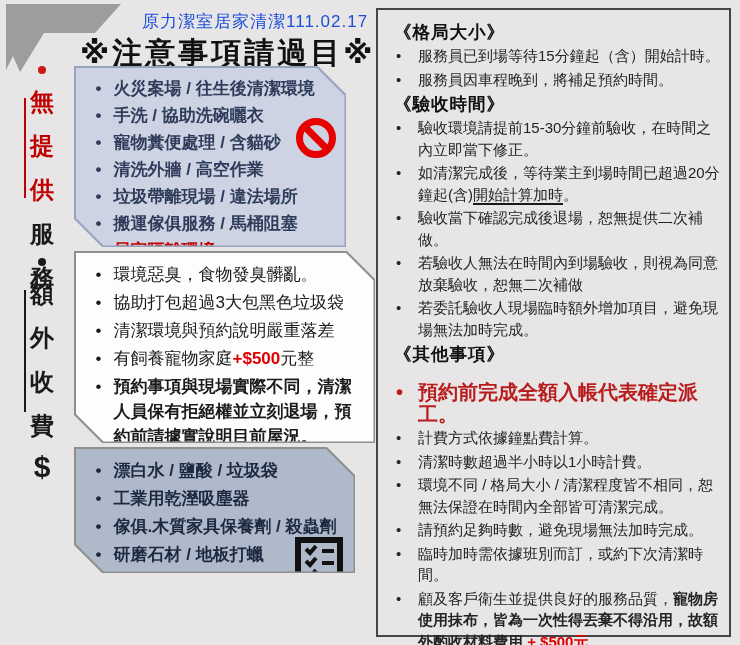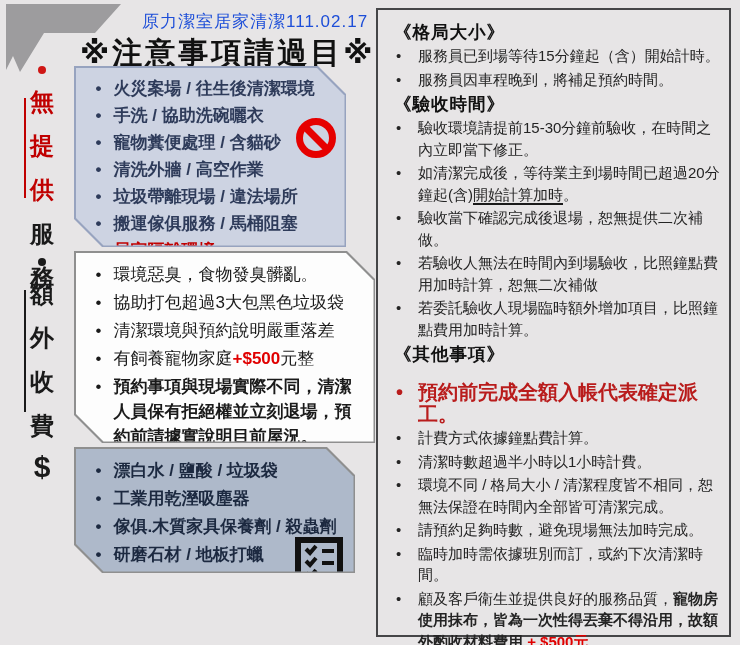--- a/index.html
+++ b/index.html
@@ -157,22 +157,22 @@
     <h3>《格局大小》</h3>
     <ul>
         <li><span>服務員已到場等待15分鐘起（含）開始計時。</span></li>
         <li><span>服務員因車程晚到，將補足預約時間。</span></li>
       </ul>
     <h3>《驗收時間》</h3>
     <ul>
         <li><span>驗收環境請提前15-30分鐘前驗收，在時間之內立即當下修正。</span></li>
         <li><span>如清潔完成後，等待業主到場時間已超過20分鐘起(含)</span><span class="sg-u">開始計算加時</span><span>。</span></li>
         <li><span>驗收當下確認完成後退場，恕無提供二次補做。</span></li>
-        <li><span>若驗收人無法在時間內到場驗收，比照鐘點費用加時計算，恕無二次補做</span></li>
-        <li><span>若委託驗收人現場臨時額外增加項目，比照鐘點費用加時計算。</span></li>
+        <li><span>若驗收人無法在時間內到場驗收，則視為同意放棄驗收，恕無二次補做</span></li>
+        <li><span>若委託驗收人現場臨時額外增加項目，避免現場無法加時完成。</span></li>
       </ul>
     <h3>《其他事項》</h3>
     <ul>
         <li class="li-blue"><span>預約前完成全額入帳代表確定派工。</span></li>
         <li><span>計費方式依據鐘點費計算。</span></li>
         <li><span>清潔時數超過半小時以1小時計費。</span></li>
         <li><span>環境不同 / 格局大小 / 清潔程度皆不相同，恕無法保證在時間內全部皆可清潔完成。</span></li>
         <li><span>請預約足夠時數，避免現場無法加時完成。</span></li>
         <li><span>臨時加時需依據班別而訂，或約下次清潔時間。</span></li>
         <li><span>顧及客戶衛生並提供良好的服務品質，</span><span class="sg-b">寵物房使用抹布，皆為一次性得丟棄不得沿用，故額外酌收材料費用</span><span class="sg-rb"> + $500元</span><span class="sg-b">。</span></li>

